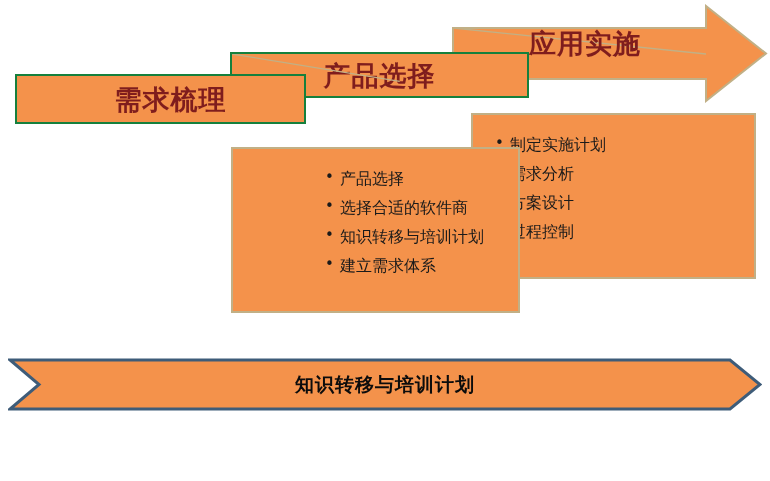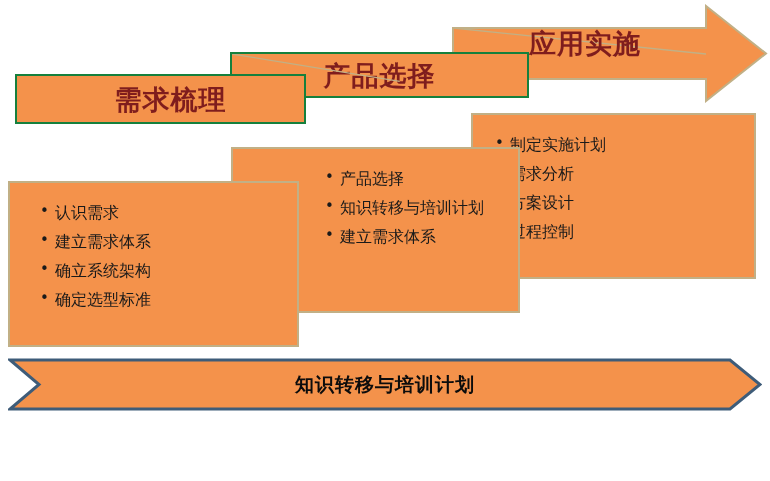--- a/index.html
+++ b/index.html
@@ -165,33 +165,26 @@
       <li>制定实施计划</li>
       <li>需求分析</li>
       <li>方案设计</li>
       <li>过程控制</li>
     </ul>
   </div>
 
   <div class="detail-box" style="left:231px; top:147px; width:289px; height:166px;">
     <ul class="detail-list" style="padding-left:70px;">
       <li>产品选择</li>
+      <li>选择合适的软件商</li>
       <li>知识转移与培训计划</li>
       <li>建立需求体系</li>
     </ul>
   </div>
 
-  <div class="detail-box" style="left:8px; top:181px; width:291px; height:166px;">
-    <ul class="detail-list" style="padding-left:8px;">
-      <li>认识需求</li>
-      <li>建立需求体系</li>
-      <li>确立系统架构</li>
-      <li>确定选型标准</li>
-    </ul>
-  </div>
 
   <div class="banner banner-orange" style="left:8px; top:358px; width:754px; height:53px;">
     <svg width="754" height="53" viewBox="0 0 754 53">
       <polygon class="banner-shape" points="2,2 722,2 752,26.5 722,51 2,51 31,26.5"></polygon>
     </svg>
     <div class="banner-text">知识转移与培训计划</div>
   </div>
 
 
 </div>

